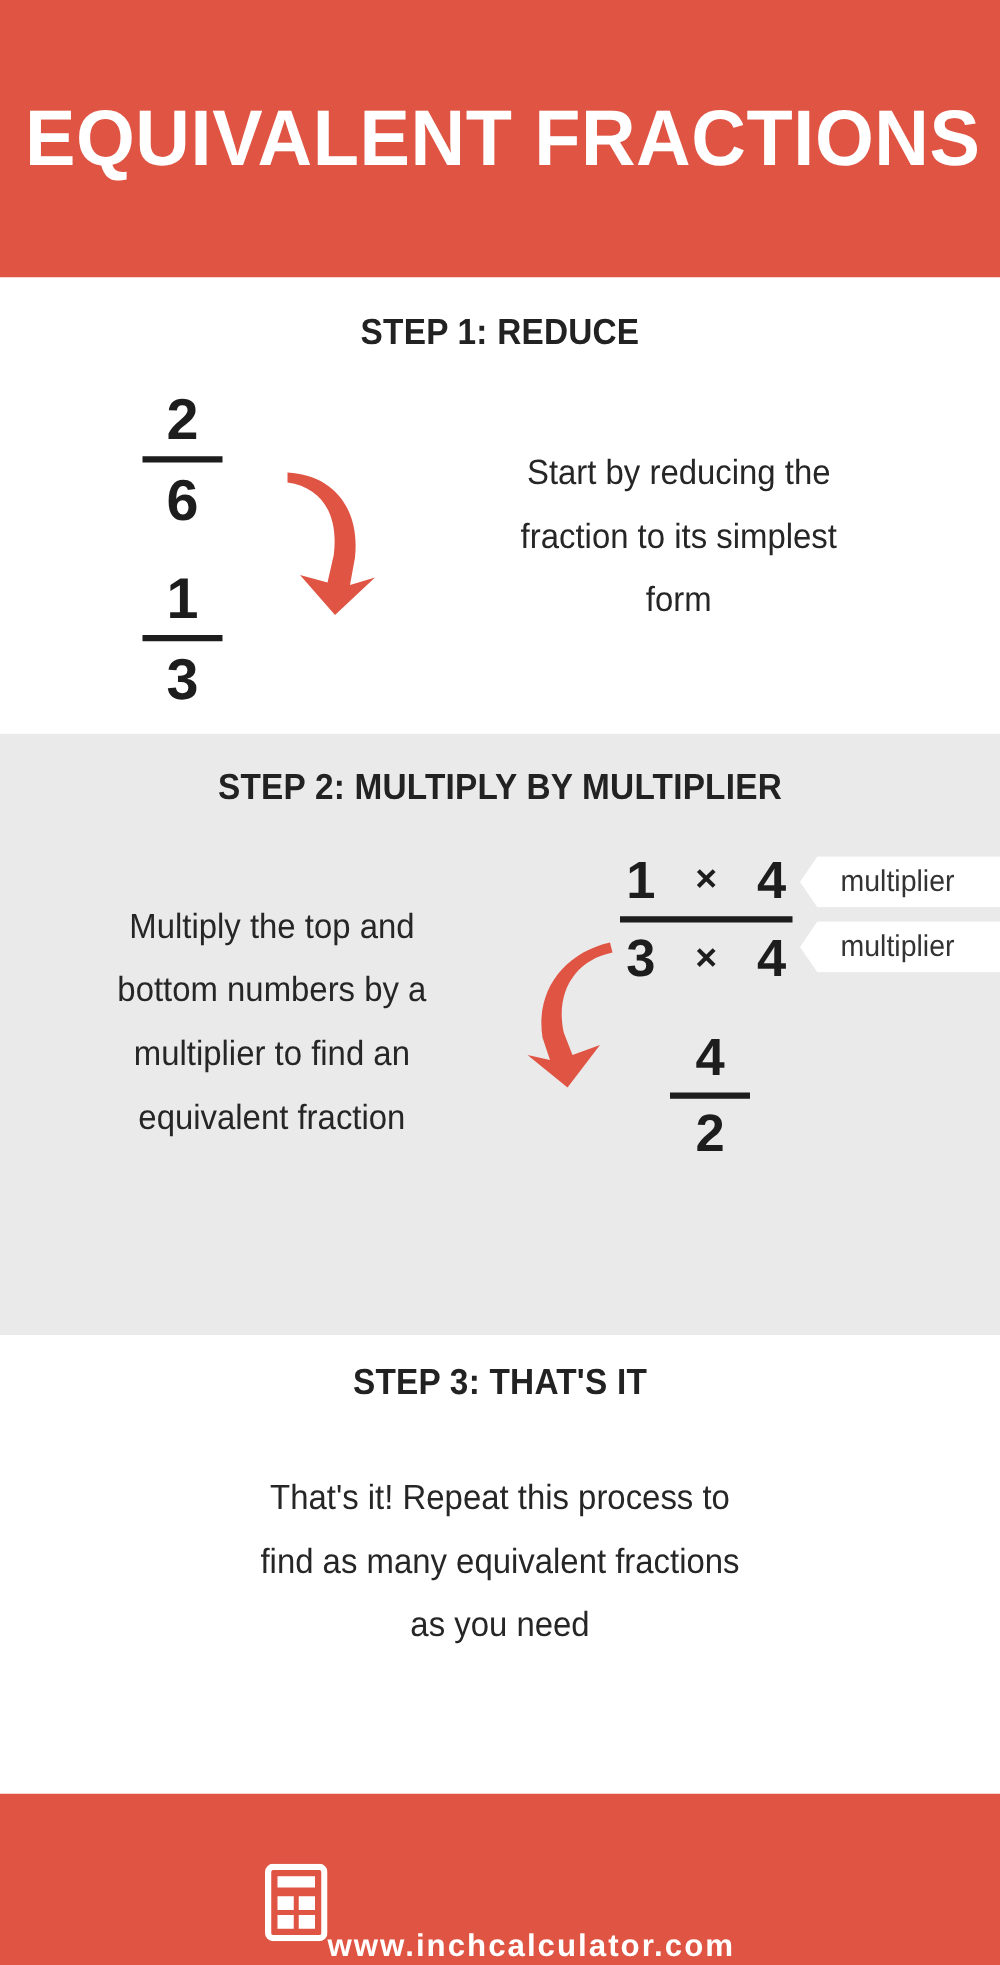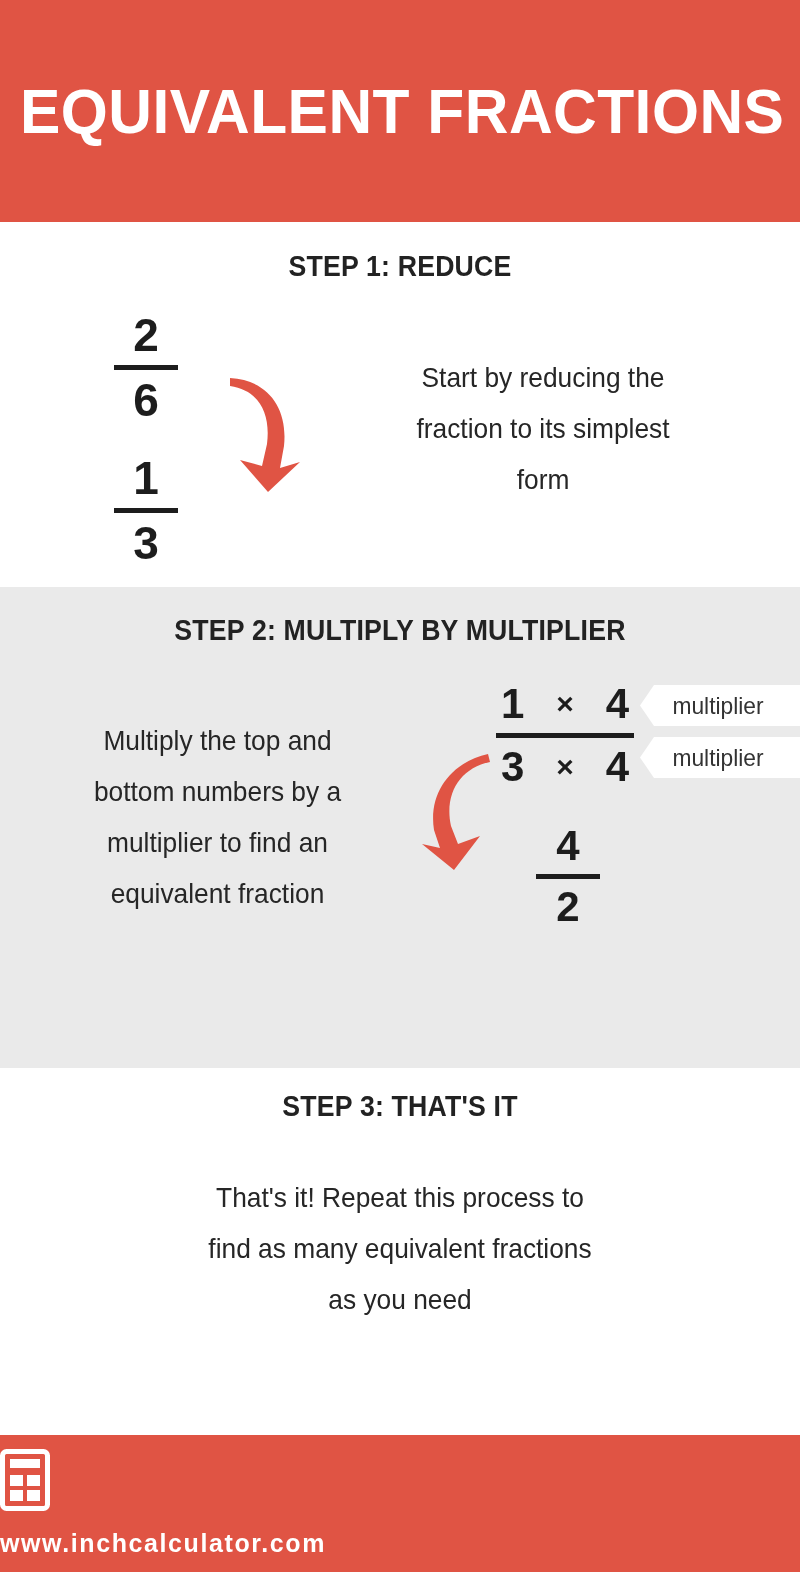--- a/index.html
+++ b/index.html
@@ -165,22 +165,21 @@
   #arrow2 { left: 418px; top: 748px; }
 
   
   .footer {
     position: absolute;
     left: 0; top: 1435px;
     width: 800px;
     height: 137px;
     background: #e05444;
     display: flex;
-    flex-direction: column;
-    align-items: flex-start;
+    align-items: flex-end;
     justify-content: center;
   }
   .logo-wrap { margin-bottom: 14px; }
   .footer-url {
     color: #ffffff;
     font-size: 25px;
     font-weight: 700;
     letter-spacing: 1.6px;
     white-space: nowrap;
   }

